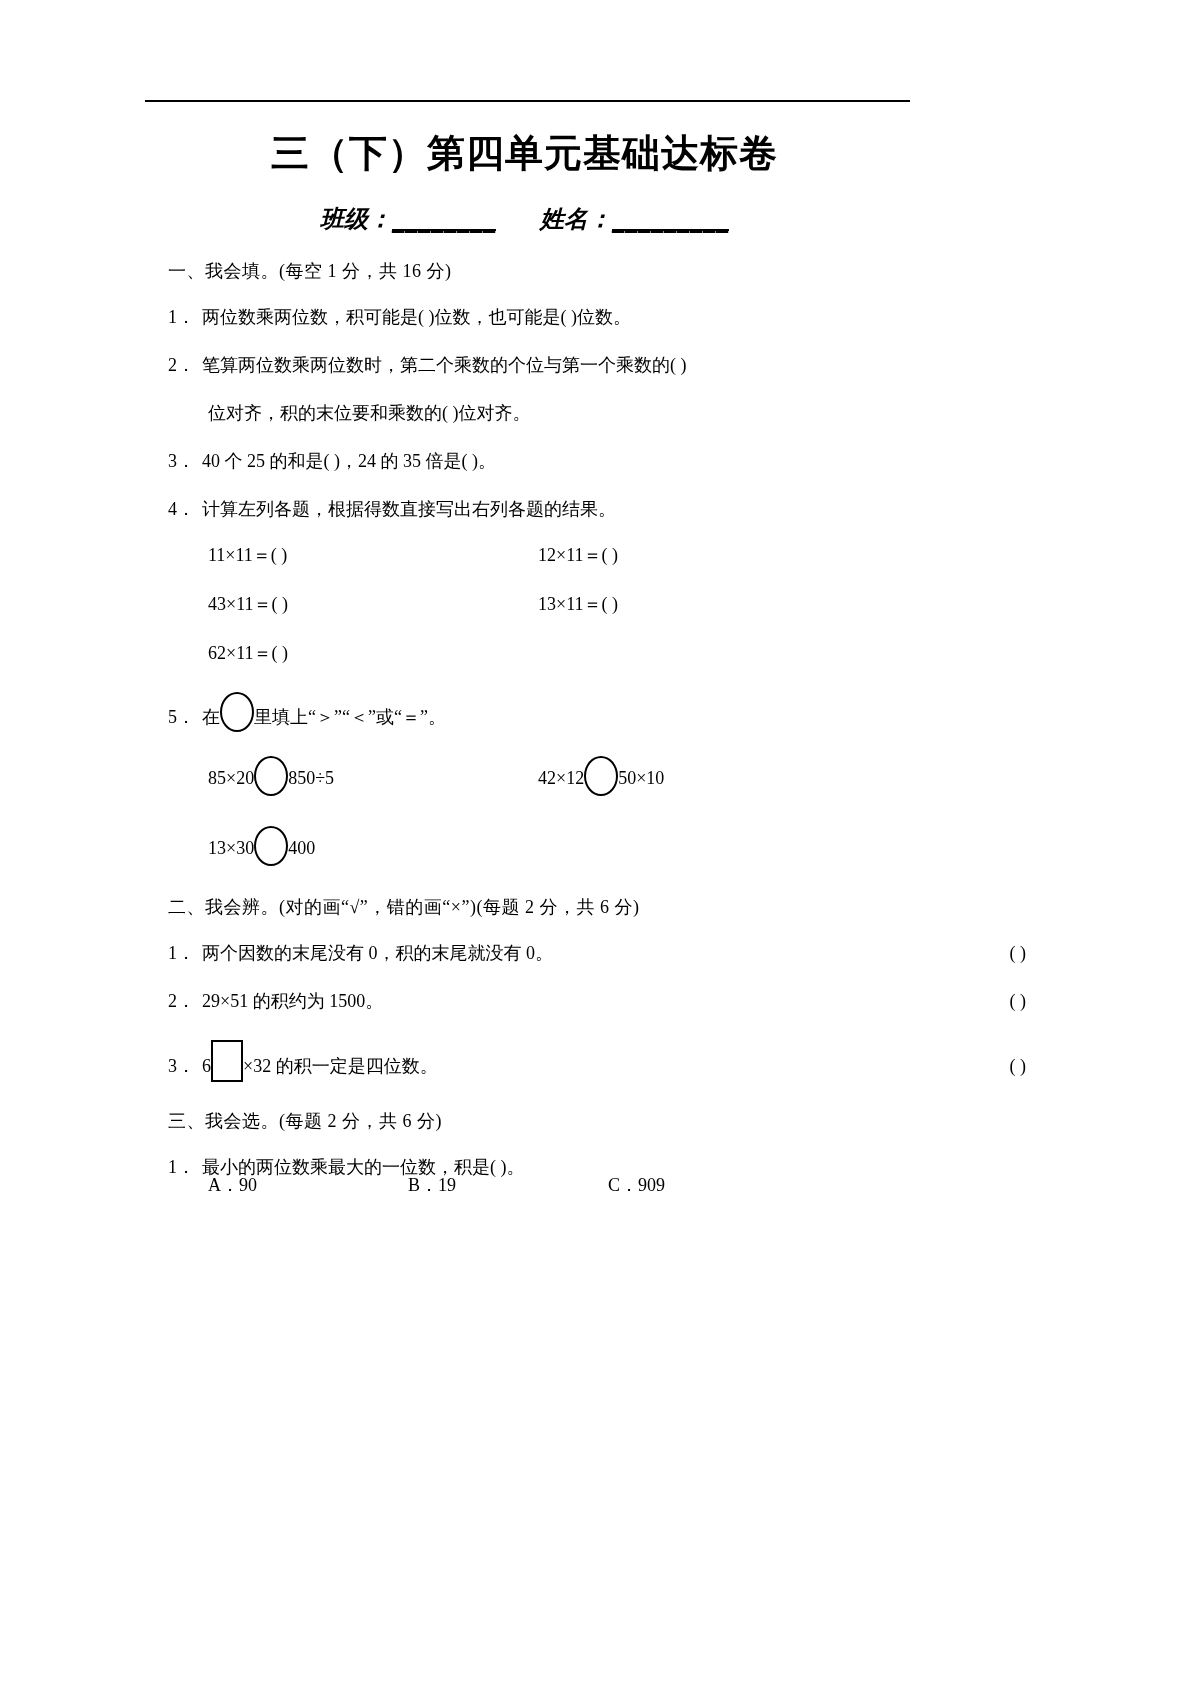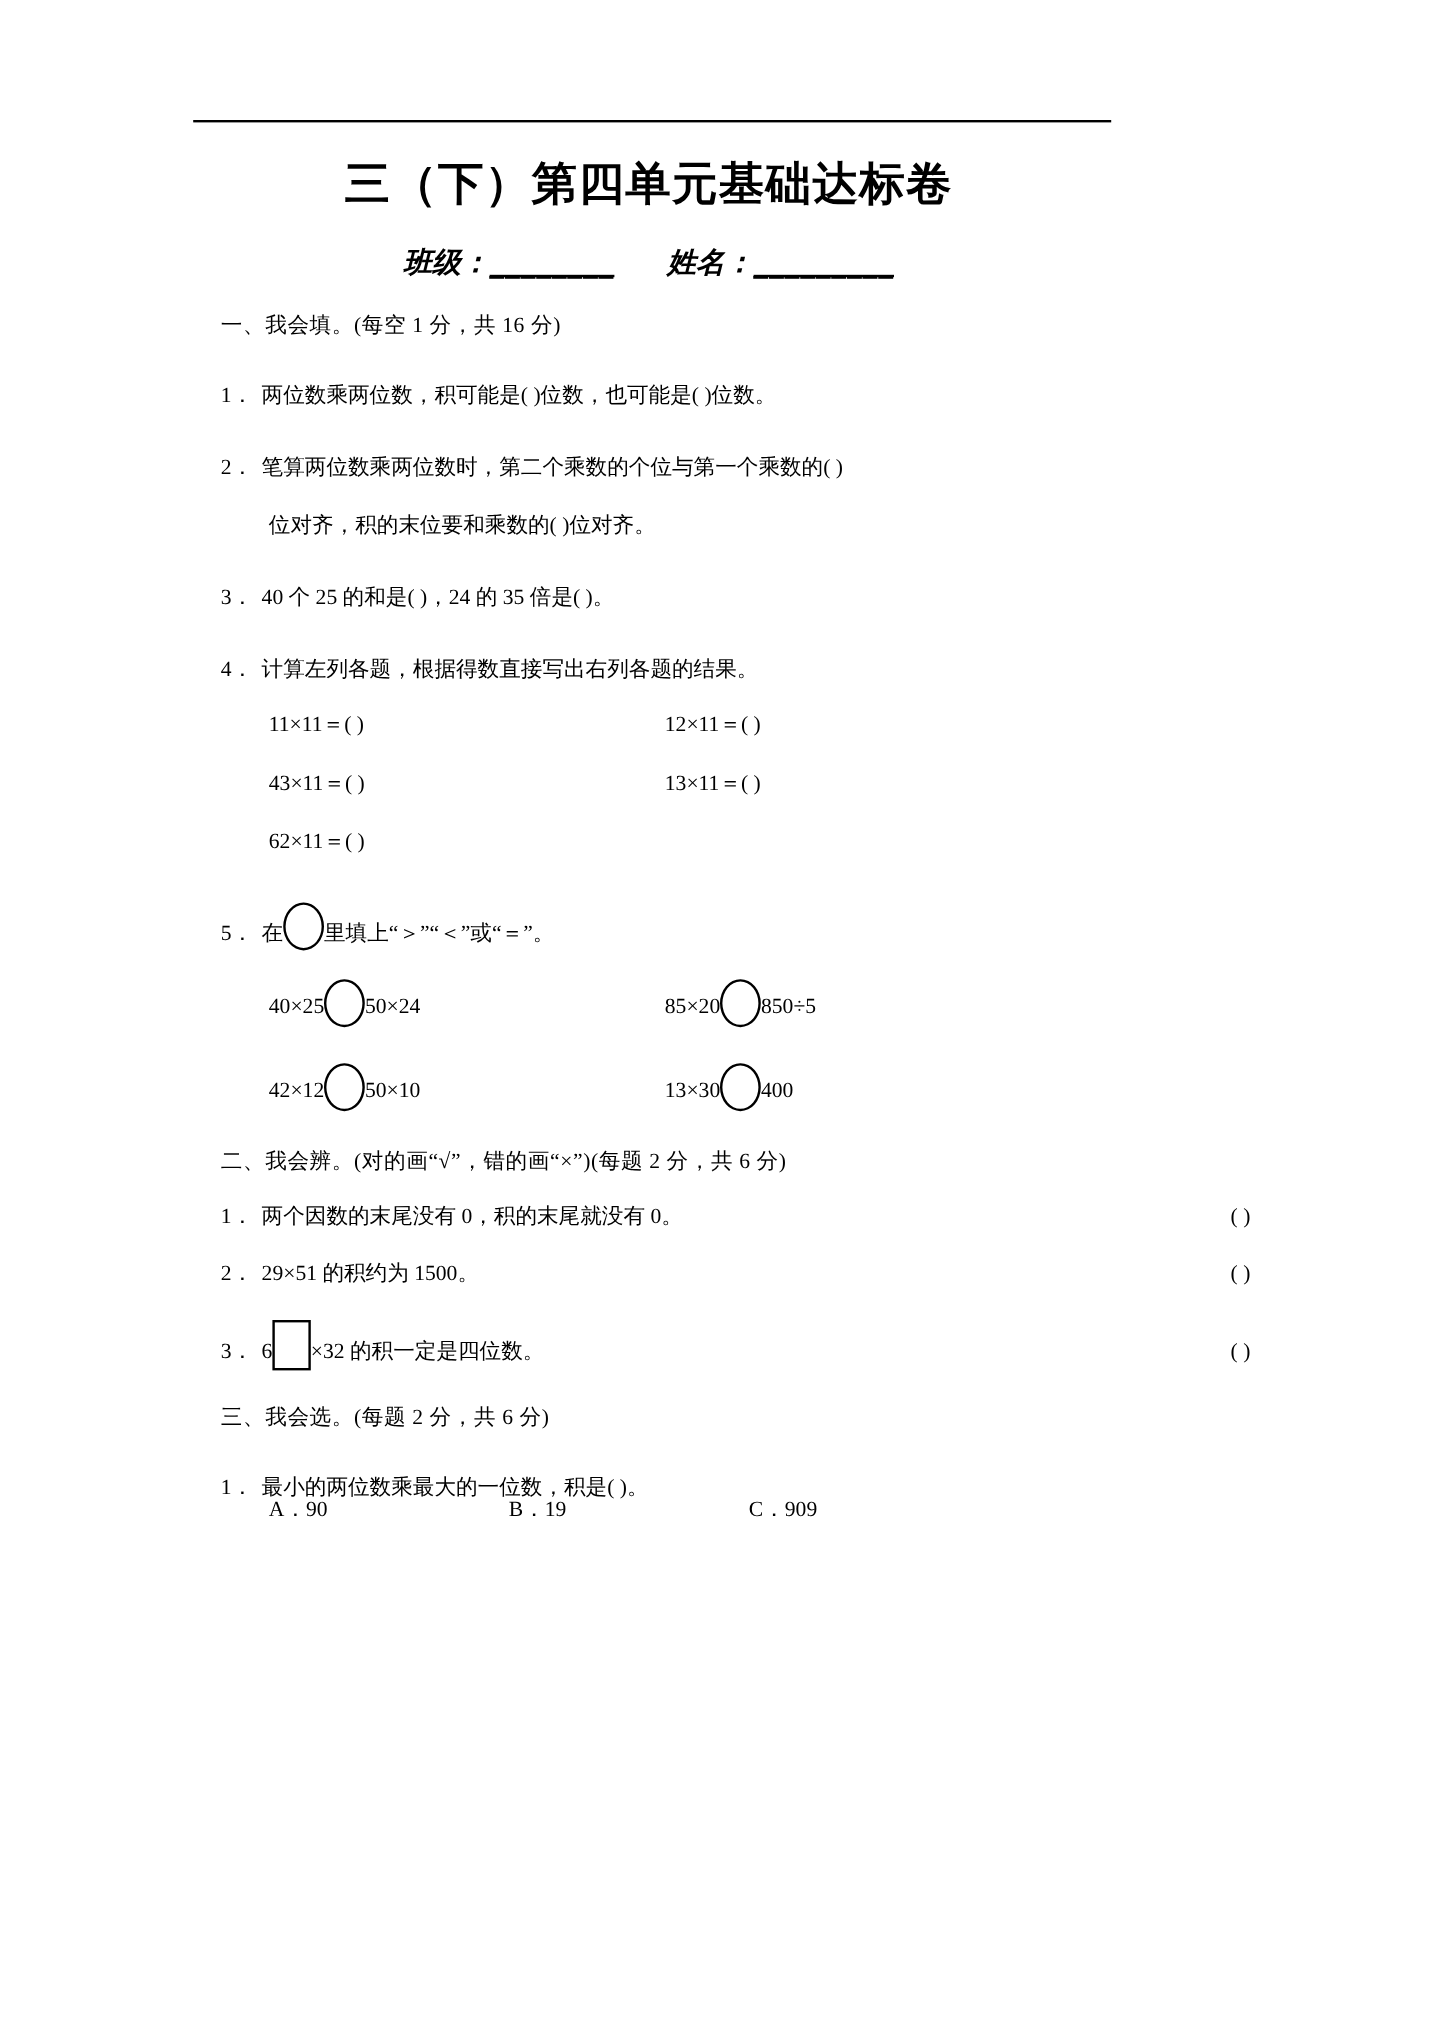--- a/index.html
+++ b/index.html
@@ -10,21 +10,21 @@
   body {
     width: 1191px;
     height: 1684px;
     position: relative;
     font-family: "Liberation Serif", "DejaVu Serif", serif;
     color: #000000;
     overflow: hidden;
   }
   .page {
     position: absolute;
-    left: 16px; top: 0;
+    left: 0; top: 0;
     width: 1049px;
     height: 1684px;
     box-sizing: border-box;
     padding: 12px 160px;
   }
   .top-rule {
     position: absolute;
     left: 145px;
     top: 100px;
     width: 765px;
@@ -70,21 +70,21 @@
   }
   .q {
     display: flex;
     align-items: baseline;
   }
   .qnum {
     flex: 0 0 auto;
     width: 34px;
     font-family: "Liberation Serif", serif;
   }
-  .qtext { flex: 1 1 auto; margin-top: 12px; }
+  .qtext { flex: 1 1 auto; }
   .indent { padding-left: 40px; }
 
   
   .m1 { margin-top: 28px; }
   .m2 { margin-top: 30px; }
 
   .calc-grid {
     display: grid;
     grid-template-columns: 330px 1fr;
     row-gap: 31px;
@@ -192,25 +192,20 @@
       <div class="calc-cell">13×11＝(      )</div>
       <div class="calc-cell">62×11＝(      )</div>
     </div>
 
     <div class="q m2">
       <span class="qnum">5．</span>
       <span class="qtext"><span>在</span><span class="circle-inline"></span><span>里填上“＞”“＜”或“＝”。</span></span>
     </div>
 
     <div class="cmp-grid">
-      <div class="cmp-cell">
-          <span>40×25</span>
-          <span class="circle"></span>
-          <span>50×24</span>
-        </div>
       <div class="cmp-cell">
           <span>85×20</span>
           <span class="circle"></span>
           <span>850÷5</span>
         </div>
       <div class="cmp-cell">
           <span>42×12</span>
           <span class="circle"></span>
           <span>50×10</span>
         </div>

